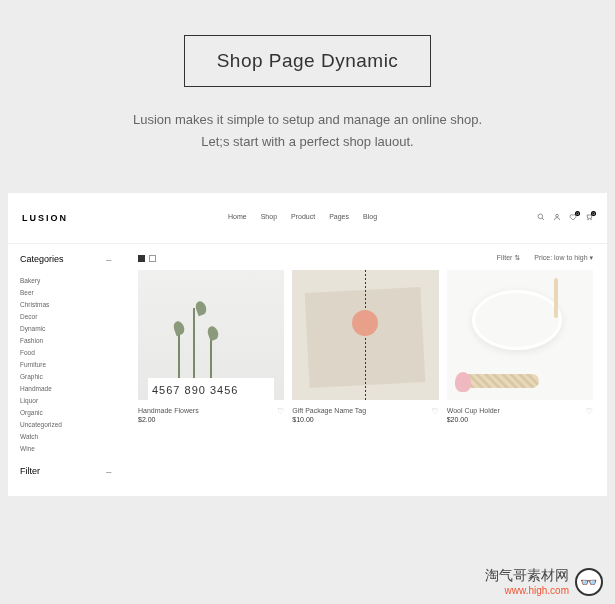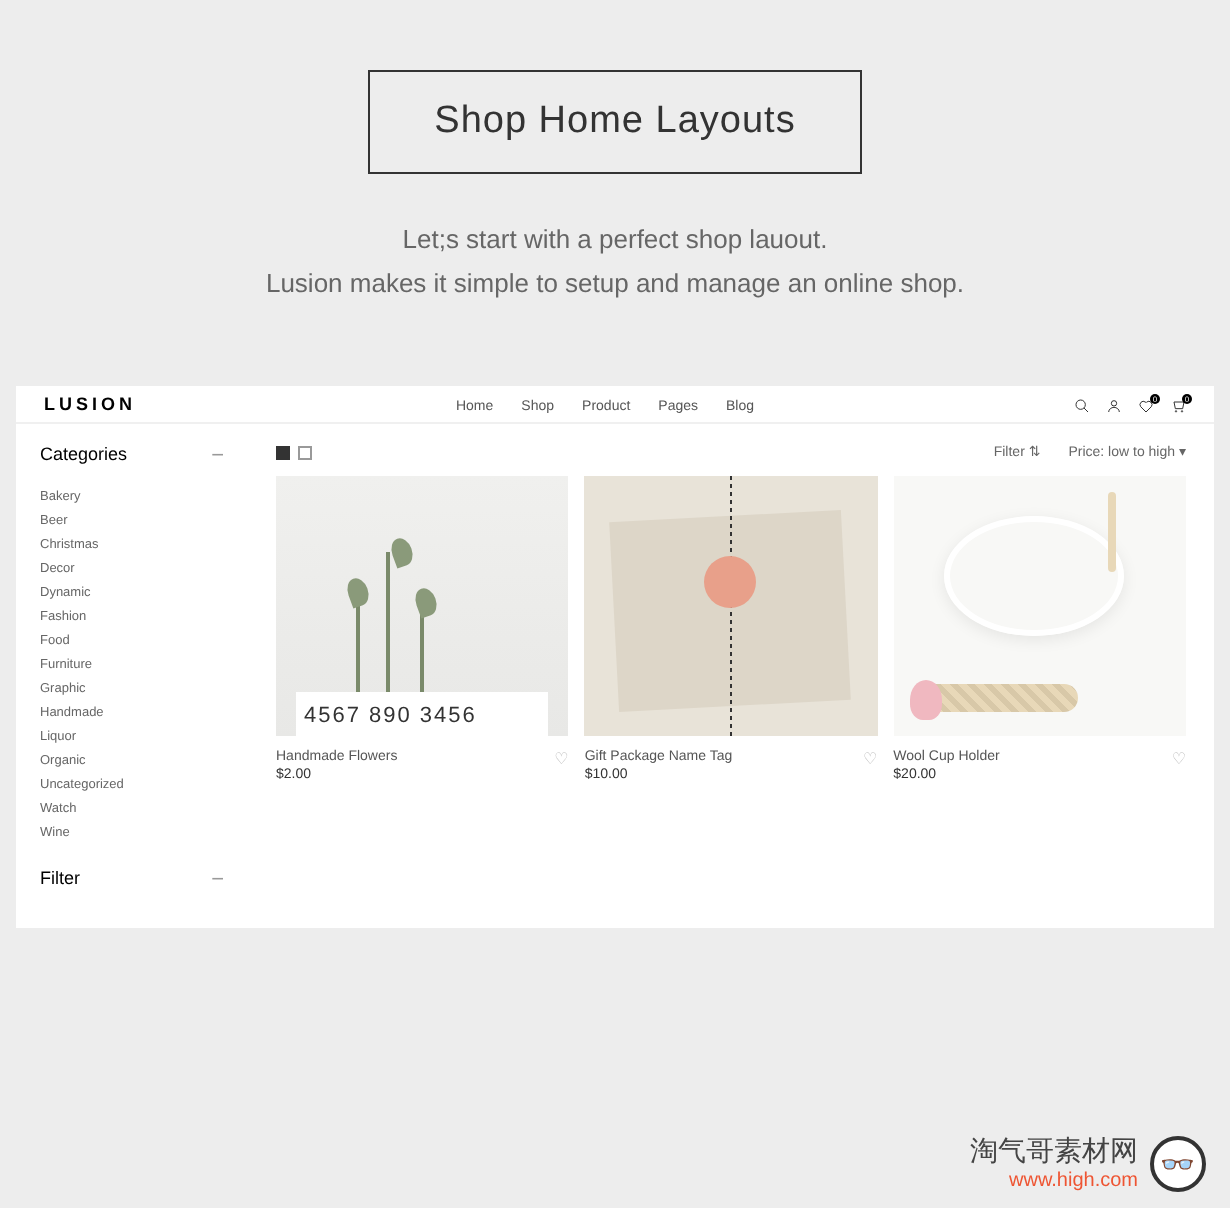--- a/index.html
+++ b/index.html
@@ -1,21 +1,21 @@
 <!DOCTYPE html>
 <html><head>
 <meta charset="utf-8">
 <style>
 *{margin:0;padding:0;box-sizing:border-box;font-family:-apple-system,BlinkMacSystemFont,"Segoe UI",Arial,sans-serif}
 body{background:#ededed;width:615px;height:604px;overflow:hidden;position:relative}
 .hero{text-align:center;padding:35px 0 20px}
 .title-box{display:inline-block;border:1px solid #333;padding:14px 32px;font-size:19px;font-weight:300;color:#333;letter-spacing:.5px}
 .subtitle{margin-top:22px;font-size:13px;color:#666;line-height:1.7;font-weight:300}
 .shop{background:#fff;margin:20px 8px 0;font-size:7px;position:relative}
-.topbar{display:flex;align-items:flex-end;padding:4px 14px;border-bottom:1px solid #f0f0f0}
+.topbar{display:flex;align-items:flex-start;padding:20px 14px;border-bottom:1px solid #f0f0f0}
 .logo{font-weight:700;font-size:9px;letter-spacing:2px}
 .nav{flex:1;display:flex;justify-content:center;gap:14px;font-size:7px;color:#555}
 .icons{display:flex;gap:8px;align-items:center}
 .ic{width:8px;height:8px;display:flex;align-items:center;justify-content:center;position:relative}
 .ic svg{width:8px;height:8px;stroke:#333;fill:none;stroke-width:1.5}
 .badge{position:absolute;top:-2px;right:-3px;width:5px;height:5px;background:#000;border-radius:50%;color:#fff;font-size:4px;display:flex;align-items:center;justify-content:center}
 .body{display:flex}
 .sidebar{width:116px;padding:10px 12px;font-size:7px}
 .filter-h{display:flex;justify-content:space-between;align-items:flex-start;font-size:9px;font-weight:500;margin-bottom:8px}
 .minus{font-size:11px;color:#999}
@@ -58,24 +58,24 @@
 .wm-text{text-align:right}
 .wm-cn{font-size:14px;font-weight:400;color:#444}
 .wm-url{font-size:10px;color:#e53}
 .wm-icon{width:28px;height:28px;border:2px solid #333;border-radius:50%;display:flex;align-items:center;justify-content:center;background:#fff}
 .glasses{font-size:14px;color:#e53}
 </style>
 </head>
 <body>
 
 <div class="hero">
-  <div class="title-box">Shop Home Layouts</div>
+  <div class="title-box">Shop Page Dynamic</div>
   <div class="subtitle">
+    <div>Lusion makes it simple to setup and manage an online shop.</div>
     <div>Let;s start with a perfect shop lauout.</div>
-    <div>Lusion makes it simple to setup and manage an online shop.</div>
   </div>
 </div>
 
 <div class="shop">
   <div class="topbar">
     <div class="logo">LUSION</div>
     <div class="nav">
       <span>Home</span>
       <span>Shop</span>
       <span>Product</span>

